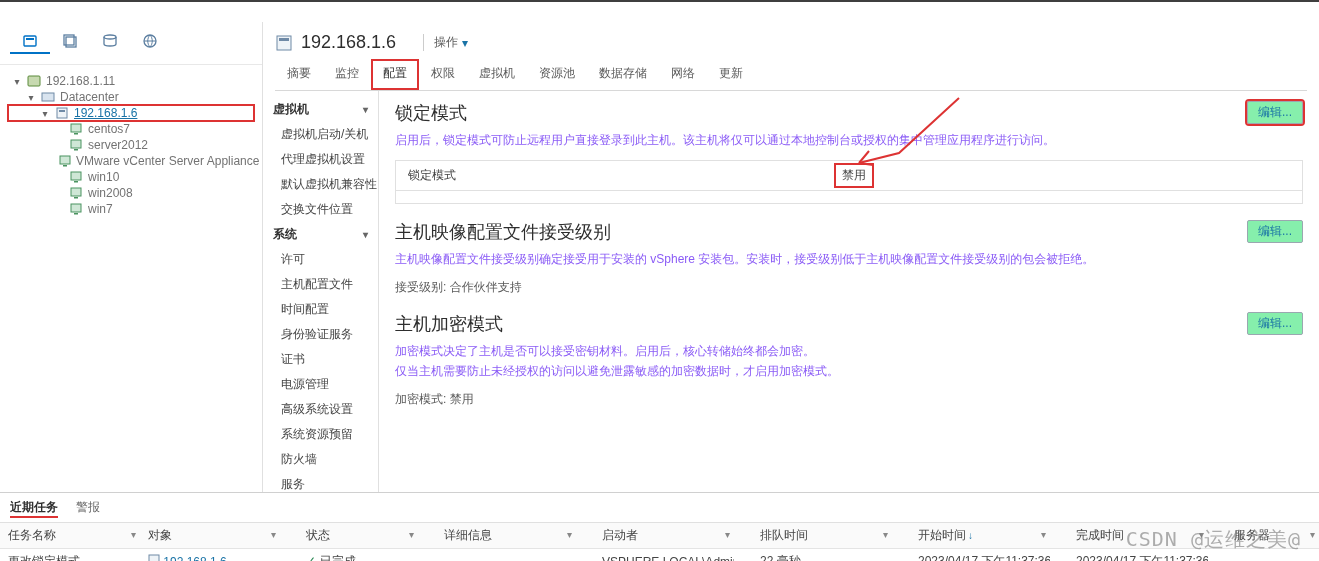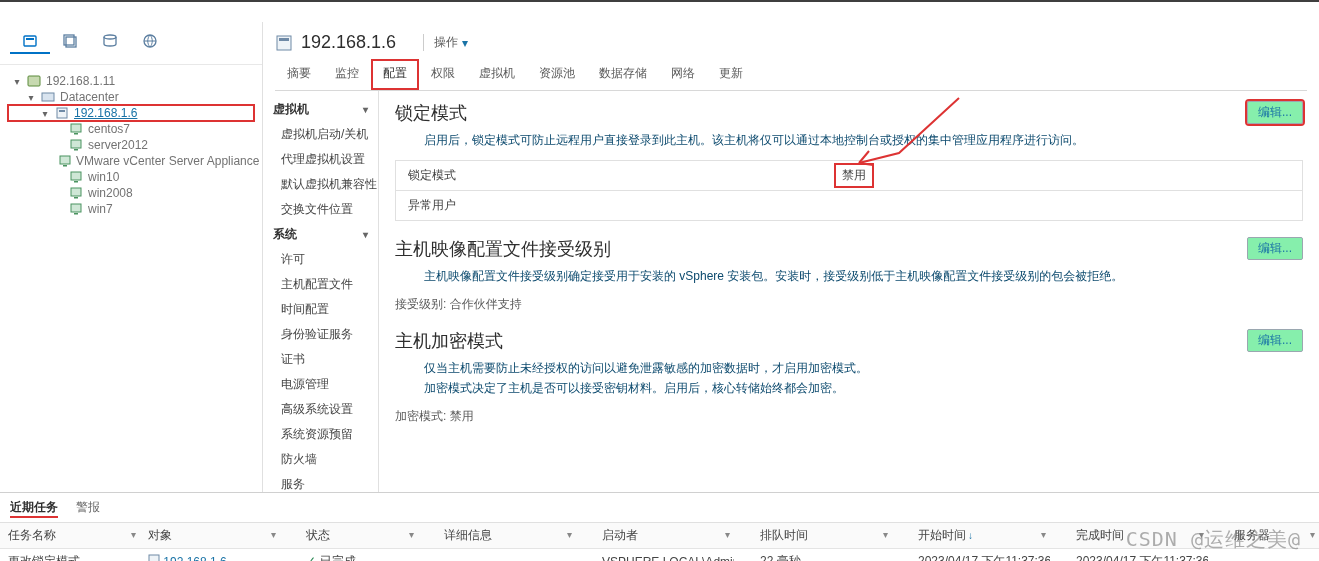--- a/index.html
+++ b/index.html
@@ -39,21 +39,21 @@
   .cgroup { padding: 4px 10px; font-weight: 600; color: #333; display: flex; justify-content: space-between; align-items: center; cursor:pointer; }
   .cgroup .car { font-size: 10px; color: #666;}
   .citem { padding: 4px 10px 4px 18px; color: #444; cursor:pointer; white-space:nowrap;}
   
   .content { flex: 1; padding: 10px 16px; overflow-y: auto; position: relative;}
   .sect { margin-bottom: 16px; }
   .shead { display: flex; justify-content: space-between; align-items: flex-start; margin-bottom: 6px;}
   .shead h2 { font-size: 18px; font-weight: 400; color: #2e2e2e; }
   .editbtn { border: 1px solid #9aa7b0; padding: 2px 10px; color: #1a73a6; background: #86efac; border-radius: 2px; cursor:pointer;}
   .editbtn.hl { outline: 2px solid #d33; outline-offset: 0; }
-  .sdesc { color: #0c4a6e; margin-bottom: 10px; line-height: 1.6; margin-left: 29px;}
+  .sdesc { color: #8b5cf6; margin-bottom: 10px; line-height: 1.6;}
   .tblrow { display: flex; border: 1px solid #e0e0e0; border-bottom: none; }
   .tblrow:last-child { border-bottom: 1px solid #e0e0e0;}
   .tblrow .c1 { width: 430px; padding: 6px 12px; color: #444; }
   .tblrow .c2 { flex:1; padding: 6px 12px; color: #444; }
   .valbox { display:inline-block; outline:2px solid #d33; outline-offset:2px; padding: 0 4px;}
   .kv { color: #5b5b5b; margin-bottom: 6px;}
   
   .arrow { position: absolute; top: 2px; left: 470px; pointer-events:none; }
   .arrow svg { width: 120px; height: 80px; }
   
@@ -260,42 +260,41 @@
           <div class="shead">
             <h2>锁定模式</h2>
             <button class="editbtn hl">编辑...</button>
           </div>
           <div class="sdesc">启用后，锁定模式可防止远程用户直接登录到此主机。该主机将仅可以通过本地控制台或授权的集中管理应用程序进行访问。</div>
           <div class="tblrow">
             <div class="c1">锁定模式</div>
             <div class="c2"><span class="valbox">禁用</span></div>
           </div>
           <div class="tblrow">
-            <div class="c1">异常用户</div>
             <div class="c2"></div>
           </div>
         </div>
 
         <div class="sect">
           <div class="shead">
             <h2>主机映像配置文件接受级别</h2>
             <button class="editbtn">编辑...</button>
           </div>
           <div class="sdesc">主机映像配置文件接受级别确定接受用于安装的 vSphere 安装包。安装时，接受级别低于主机映像配置文件接受级别的包会被拒绝。</div>
           <div class="kv">接受级别: 合作伙伴支持</div>
         </div>
 
         <div class="sect">
           <div class="shead">
             <h2>主机加密模式</h2>
             <button class="editbtn">编辑...</button>
           </div>
           <div class="sdesc">
+            <div>加密模式决定了主机是否可以接受密钥材料。启用后，核心转储始终都会加密。</div>
             <div>仅当主机需要防止未经授权的访问以避免泄露敏感的加密数据时，才启用加密模式。</div>
-            <div>加密模式决定了主机是否可以接受密钥材料。启用后，核心转储始终都会加密。</div>
           </div>
           <div class="kv">加密模式: 禁用</div>
         </div>
       </div>
     </div>
   </div>
 </div>
 
 <div class="taskpanel">
   <div class="tptabs">

